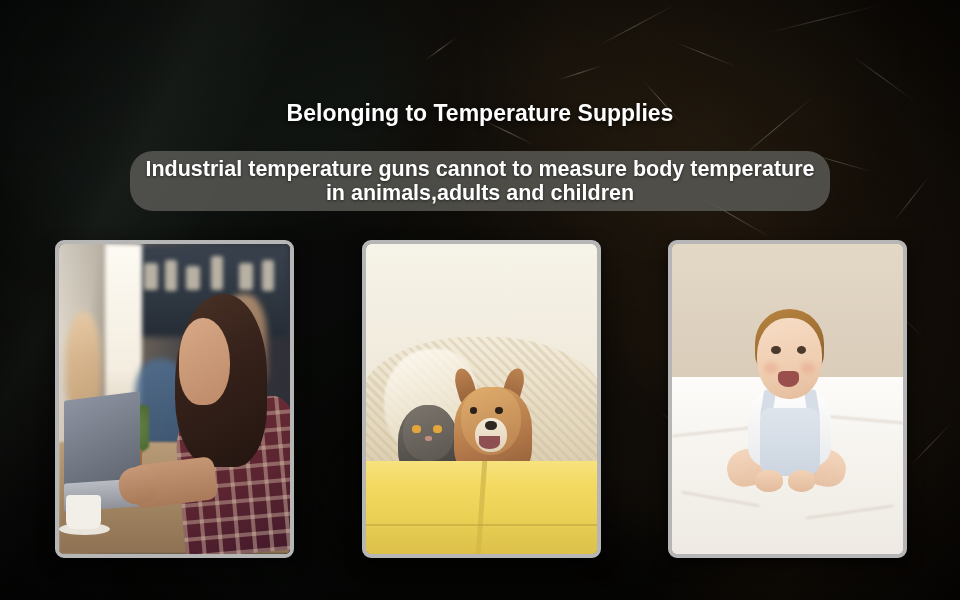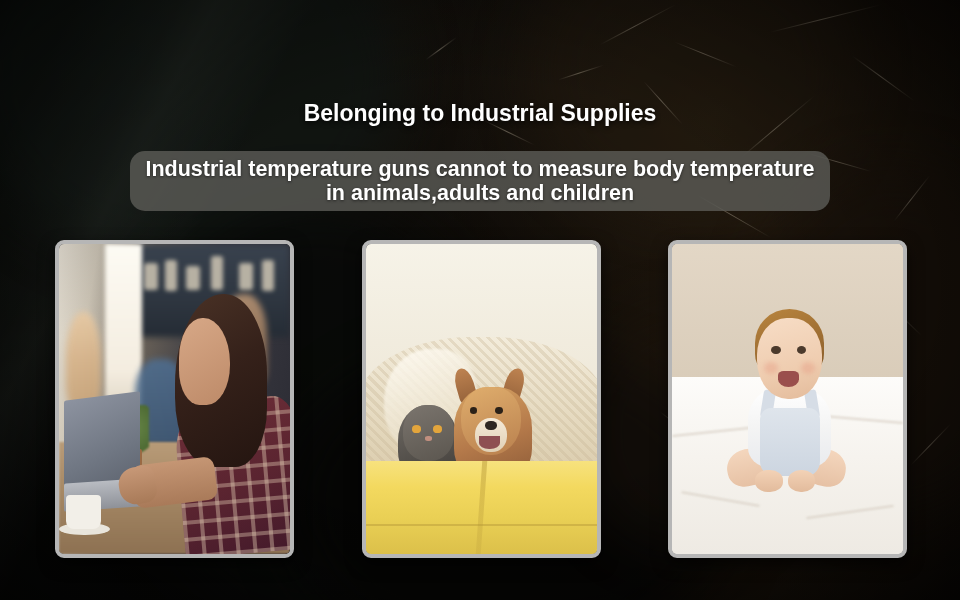--- a/index.html
+++ b/index.html
@@ -86,21 +86,21 @@
     line-height:28px;
     text-shadow: 0 2px 5px rgba(0,0,0,0.75);
   }
 
   
   #notice {
     position:absolute;
     left:130px; top:151px;
     width:700px; height:60px;
     background: rgba(92,92,88,0.80);
-    border-radius:15px;
+    border-radius:23px;
     display:flex;
     align-items:center;
     justify-content:center;
     padding:0 14px;
   }
   #notice-text {
     color:#ffffff;
     font-size:21.5px;
     font-weight:bold;
     line-height:24px;
@@ -397,21 +397,21 @@
     <div class="spark" style="left:68%;top:72%;width:7%;transform:rotate(38deg);"></div>
     <div class="spark" style="left:58%;top:12%;width:5%;transform:rotate(-18deg);"></div>
     <div class="spark" style="left:50%;top:22%;width:6%;transform:rotate(26deg);"></div>
     <div class="spark" style="left:44%;top:8%;width:4%;transform:rotate(-36deg);"></div>
   </div>
 
   <div class="bg-layer bg-darken"></div>
   <div class="bg-layer bg-vignette"></div>
 
 
-  <div id="subtitle">Belonging to Industrial Supplies</div>
+  <div id="subtitle">Belonging to Temperature Supplies</div>
 
   <div id="notice">
     <span id="notice-text">Industrial temperature guns cannot to measure body temperature in animals,adults and children</span>
   </div>
 
   <div class="frame" id="frame-1">
     <div class="photo p1">
       <div class="p1-shelf"></div>
       <div class="p1-jar" style="left:37%;top:6%;width:6%;height:9%;"></div>
       <div class="p1-jar" style="left:46%;top:5%;width:5%;height:10%;"></div>

